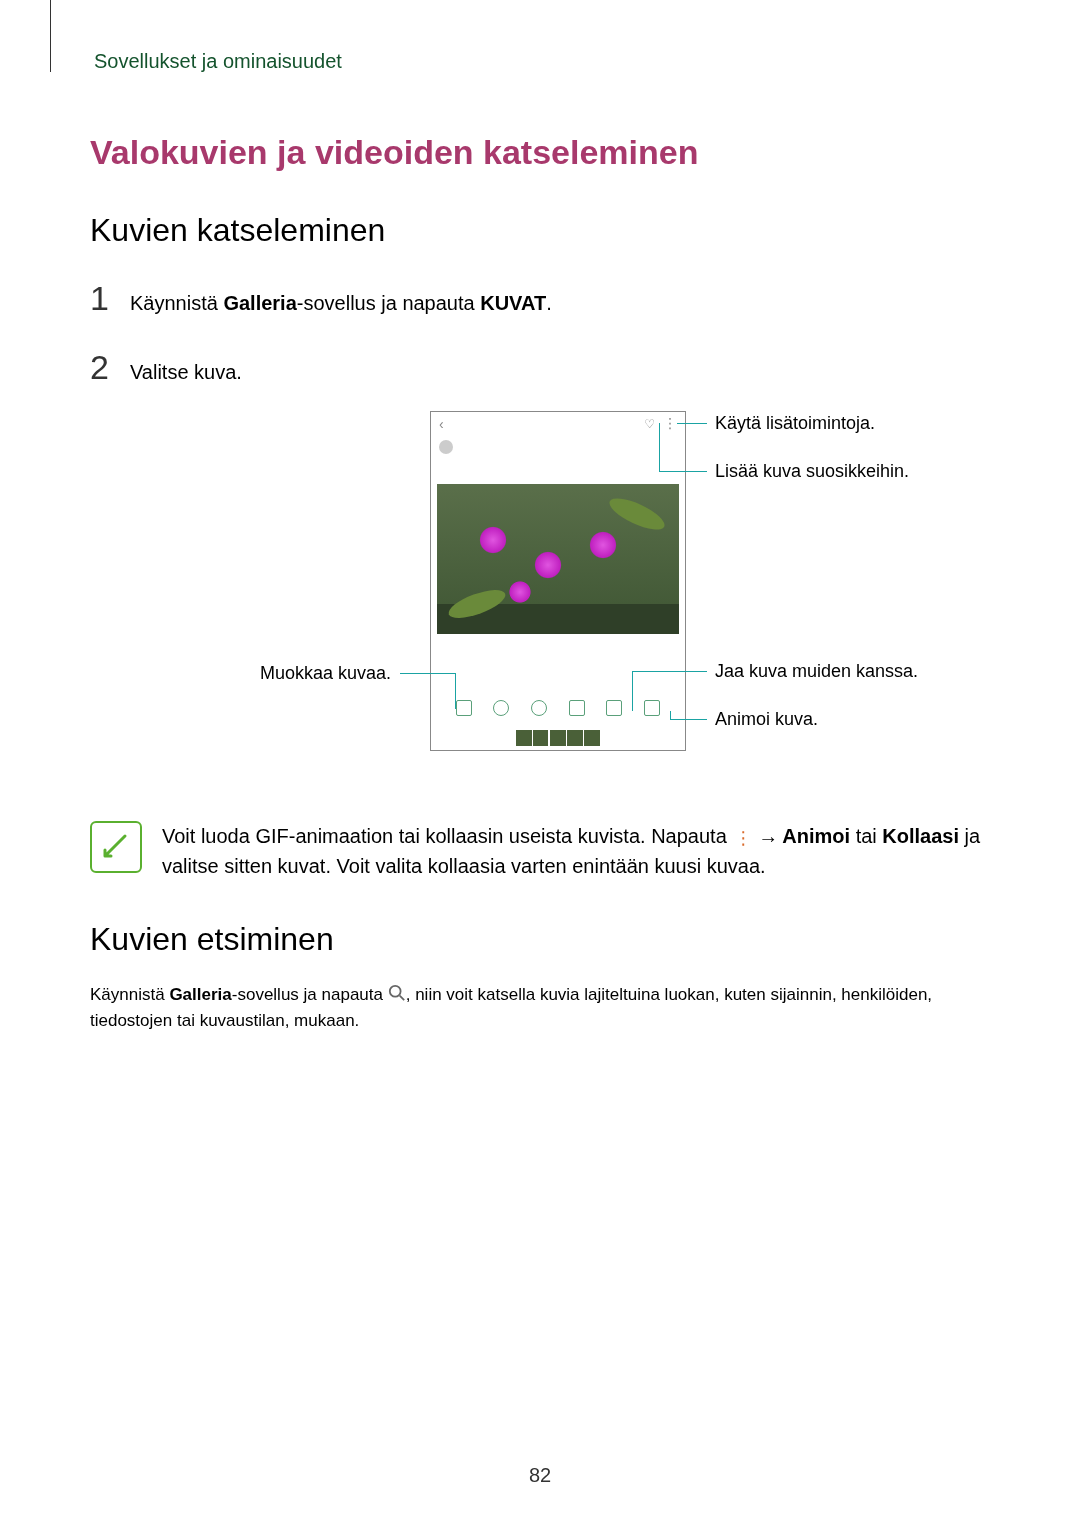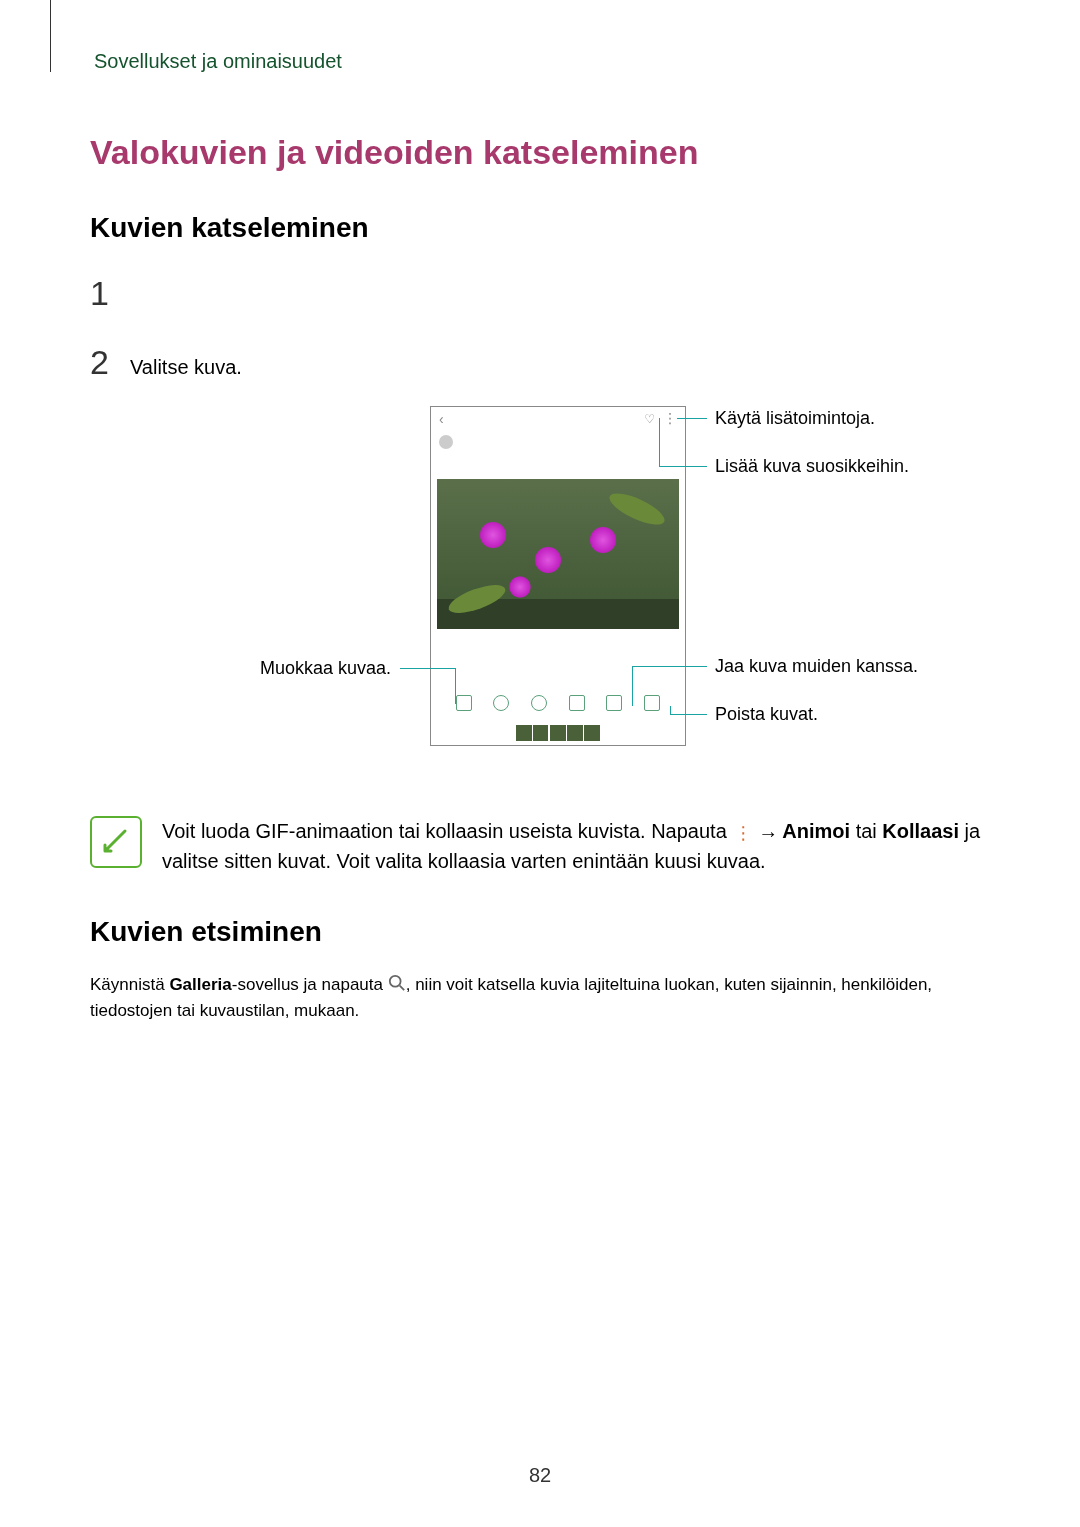--- a/index.html
+++ b/index.html
@@ -31,22 +31,22 @@
     margin-bottom: 60px;
     margin-left: 4px;
   }
   h1.section-title {
     color: #a8396c;
     font-size: 34px;
     font-weight: bold;
     margin-bottom: 40px;
   }
   h2.sub-title {
-    font-size: 28px;
-    font-weight: bold;
+    font-size: 32px;
+    font-weight: normal;
     margin-bottom: 24px;
   }
   .step {
     display: flex;
     align-items: baseline;
     margin-bottom: 18px;
     font-size: 20px;
     line-height: 1.5;
   }
   .step-num {
@@ -215,20 +215,23 @@
   <div class="vert-rule"></div>
 
   <div class="breadcrumb">Sovellukset ja ominaisuudet</div>
 
   <h1 class="section-title">Valokuvien ja videoiden katseleminen</h1>
 
   <h2 class="sub-title">Kuvien katseleminen</h2>
 
   <div class="step">
     <div class="step-num">1</div>
+    <div>
+      <span>Käynnistä </span><span class="bold">Galleria</span><span>-sovellus ja napauta </span><span class="bold">KUVAT</span><span>.</span>
+    </div>
   </div>
 
   <div class="step">
     <div class="step-num">2</div>
     <div>Valitse kuva.</div>
   </div>
 
   <div class="diagram-wrap">
     <div class="phone">
       <div class="phone-topbar">
@@ -273,21 +276,21 @@
     <div class="line vline" style="left:569px; top:12px; height:48px;"></div>
     <div class="line hline" style="left:569px; top:60px; width:48px;"></div>
     <div class="callout-label" style="left:625px; top:50px;">Lisää kuva suosikkeihin.</div>
 
     <div class="line vline" style="left:542px; top:260px; height:40px;"></div>
     <div class="line hline" style="left:542px; top:260px; width:75px;"></div>
     <div class="callout-label" style="left:625px; top:250px;">Jaa kuva muiden kanssa.</div>
 
     <div class="line vline" style="left:580px; top:300px; height:8px;"></div>
     <div class="line hline" style="left:580px; top:308px; width:37px;"></div>
-    <div class="callout-label" style="left:625px; top:298px;">Poista kuvat.</div>
+    <div class="callout-label" style="left:625px; top:298px;">Animoi kuva.</div>
 
     <div class="line hline" style="left:310px; top:262px; width:55px;"></div>
     <div class="line vline" style="left:365px; top:262px; height:36px;"></div>
     <div class="callout-label" style="left:170px; top:252px; text-align:right;">Muokkaa kuvaa.</div>
   </div>
 
   <div class="note">
     <div class="note-icon">
       <svg viewBox="0 0 34 34">
         <path d="M6 26 L26 6 M6 26 L12 26 M6 26 L6 20" stroke="#5ab02f" stroke-width="3" fill="none" stroke-linecap="round"></path>

